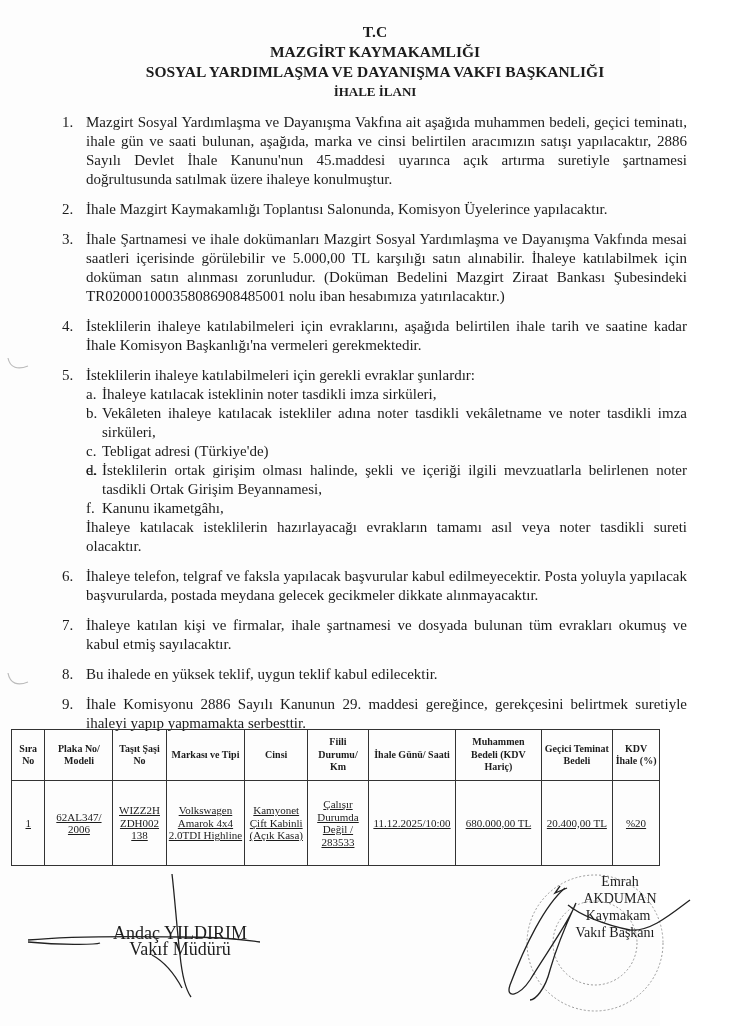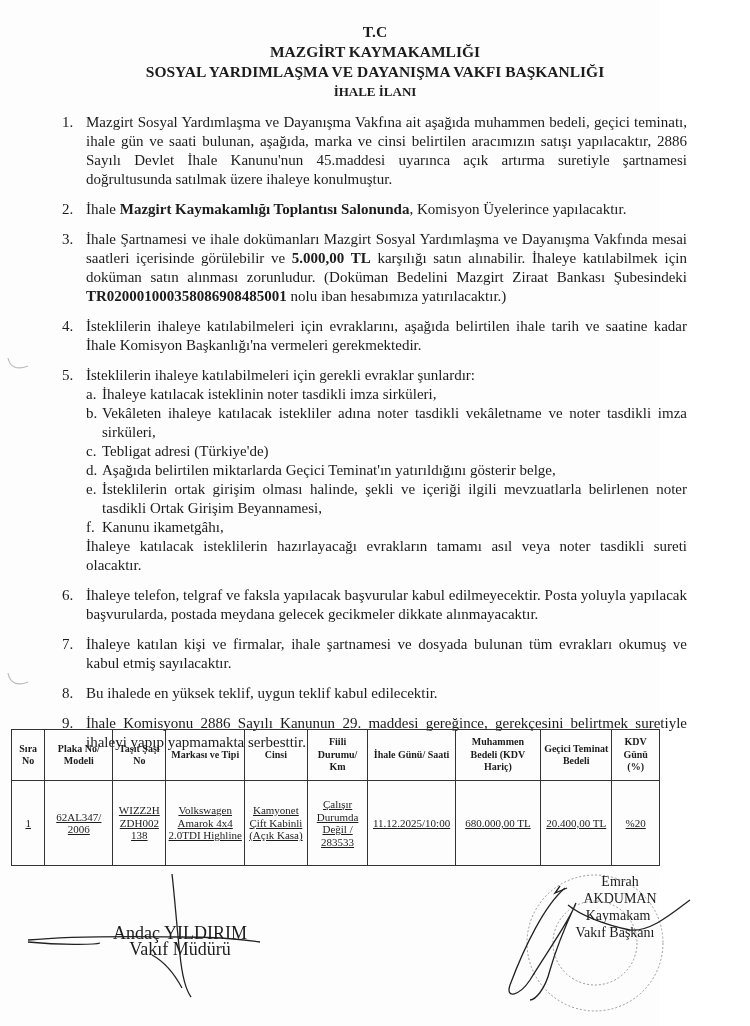--- a/index.html
+++ b/index.html
@@ -11,21 +11,21 @@
   .page { position: absolute; left: 0; top: 0; width: 660px; height: 1026px; background: #fdfdfd; }
 
   .header { position: absolute; left: 0; top: 22px; width: 750px; text-align: center; font-weight: bold; font-size: 15.5px; line-height: 20px; }
   .header div { white-space: nowrap; }
   .header .h-title { font-size: 13px; text-align: center; }
 
   .body-list { position: absolute; left: 62px; top: 102px; width: 625px; font-size: 15px; line-height: 19px; }
   .item { position: relative; padding-left: 24px; margin: 0; text-align: justify; }
   .item .num { position: absolute; left: 0; top: 0; }
   .item .txt { display: block; margin-top: 11px; }
-  .b { font-weight: bold; }
+  .b { font-weight: normal; }
   .sub { position: relative; padding-left: 40px; text-align: justify; }
   .sub .letter { position: absolute; left: 24px; top: 0; }
   .note { padding-left: 24px; text-align: justify; }
   .item.s6 { margin-top: 0px; }
 
   .tbl { position: absolute; left: 11px; top: 729px; border-collapse: collapse; font-size: 10px; line-height: 12.5px; }
   .tbl th, .tbl td { border: 1.3px solid #333; text-align: center; vertical-align: middle; padding: 0 2px; }
   .tbl th { font-weight: bold; height: 50px; }
   .tbl td { height: 84px; font-size: 11px; text-decoration: underline; }
 
@@ -81,21 +81,20 @@
     <div class="sub">
       <span class="letter">b.</span>
       <span>Vekâleten ihaleye katılacak istekliler adına noter tasdikli vekâletname ve noter tasdikli imza sirküleri,</span>
     </div>
     <div class="sub">
       <span class="letter">c.</span>
       <span>Tebligat adresi (Türkiye'de)</span>
     </div>
     <div class="sub">
       <span class="letter">d.</span>
-      <span>Aşağıda belirtilen miktarlarda Geçici Teminat'ın yatırıldığını gösterir belge,</span>
     </div>
     <div class="sub">
       <span class="letter">e.</span>
       <span>İsteklilerin ortak girişim olması halinde, şekli ve içeriği ilgili mevzuatlarla belirlenen noter tasdikli Ortak Girişim Beyannamesi,</span>
     </div>
     <div class="sub">
       <span class="letter">f.</span>
       <span>Kanunu ikametgâhı,</span>
     </div>
     <div class="note">İhaleye katılacak isteklilerin hazırlayacağı evrakların tamamı asıl veya noter tasdikli sureti olacaktır.</div>
@@ -138,21 +137,21 @@
       <tr>
         <th>Sıra No</th>
         <th>Plaka No/ Modeli</th>
         <th>Taşıt Şaşi No</th>
         <th>Markası ve Tipi</th>
         <th>Cinsi</th>
         <th>Fiili Durumu/ Km</th>
         <th>İhale Günü/ Saati</th>
         <th>Muhammen Bedeli (KDV Hariç)</th>
         <th>Geçici Teminat Bedeli</th>
-        <th>KDV Günü (%)</th>
+        <th>KDV İhale (%)</th>
       </tr>
     </thead>
     <tbody>
       <tr>
         <td>1</td>
         <td>62AL347/ 2006</td>
         <td>WIZZ2H ZDH002 138</td>
         <td>Volkswagen Amarok 4x4 2.0TDI Highline</td>
         <td>Kamyonet Çift Kabinli (Açık Kasa)</td>
         <td>Çalışır Durumda Değil / 283533</td>

